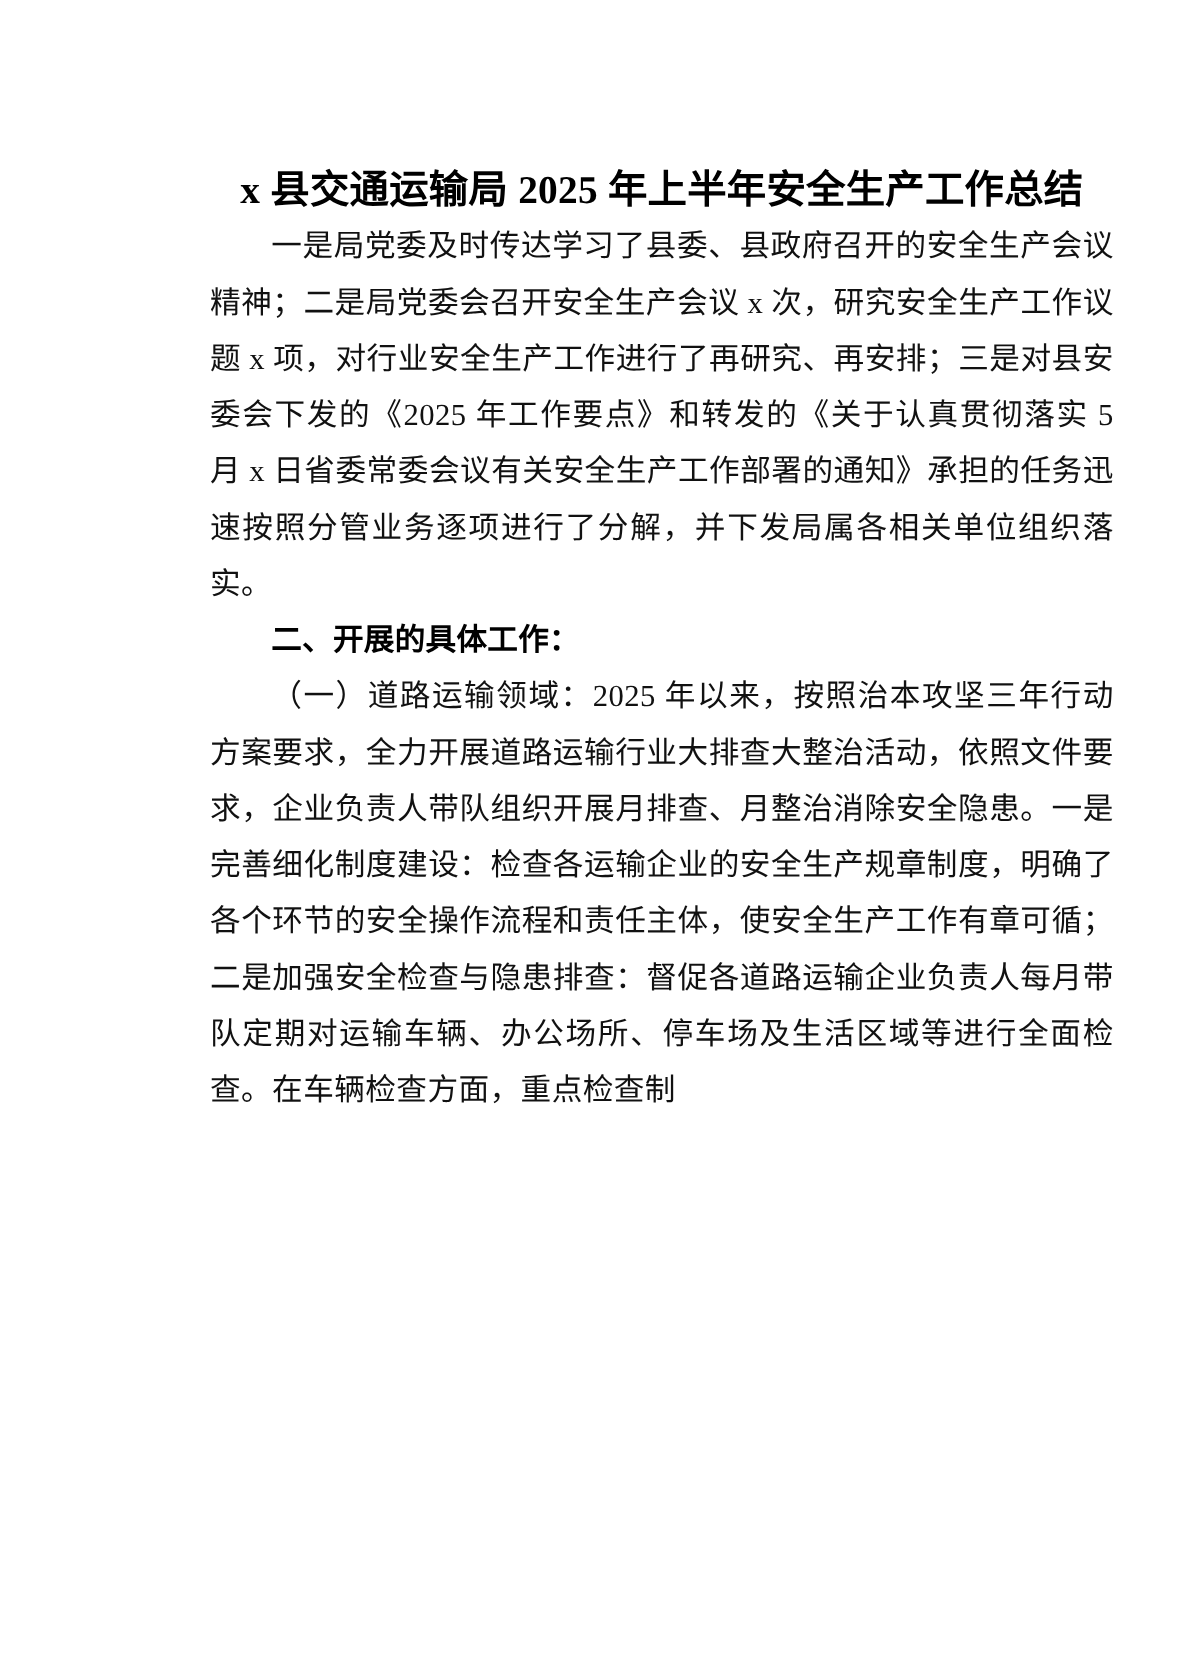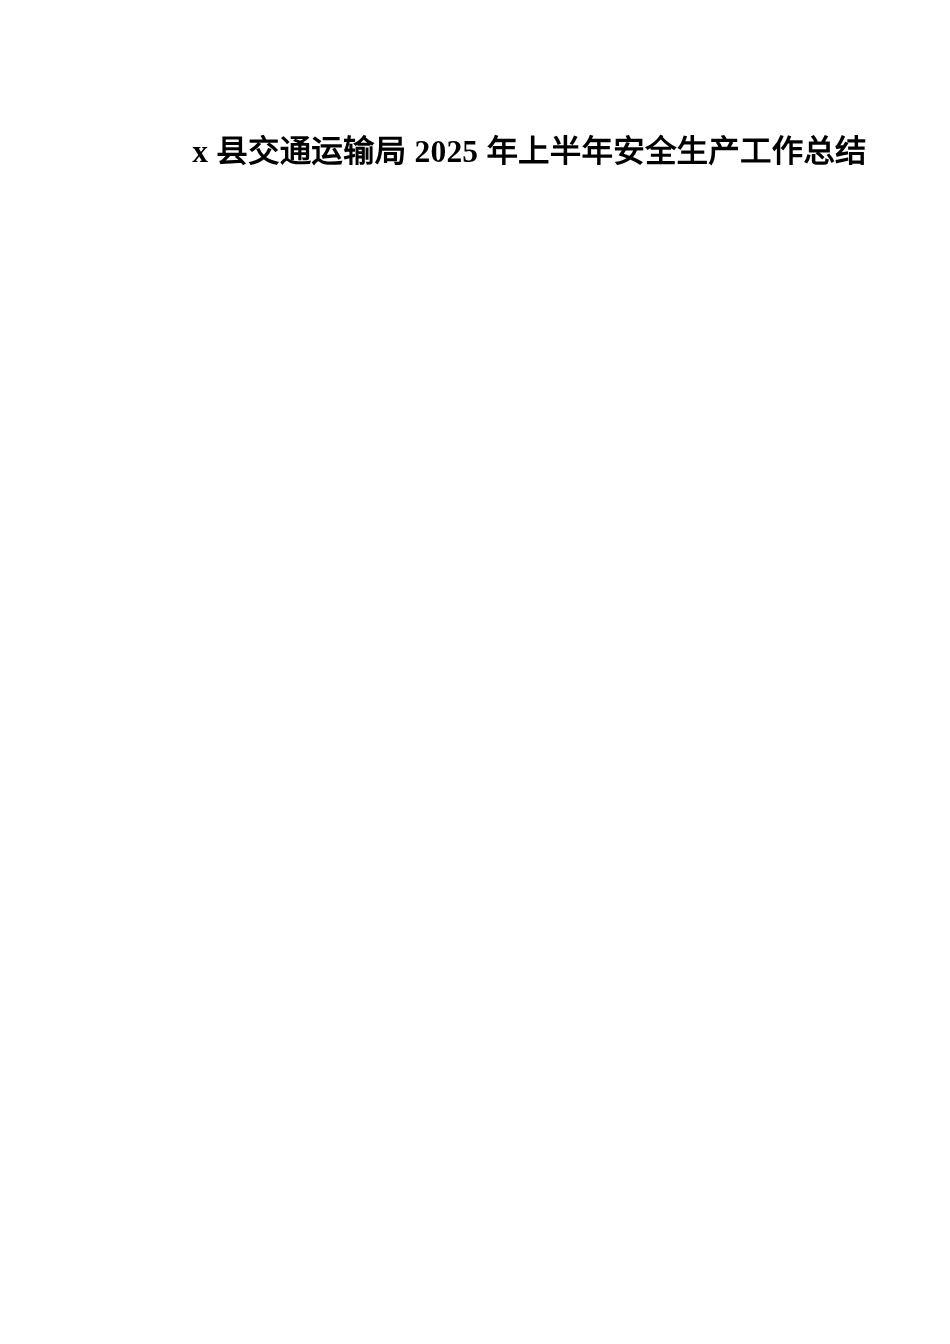--- a/index.html
+++ b/index.html
@@ -93,17 +93,20 @@
 </head>
 <body>
 
 <div class="page">
   <div class="doc-body">
 
     <h1 class="doc-title">x 县交通运输局 2025 年上半年安全生产工作总结</h1>
 
 
 
+    <p class="para">一是局党委及时传达学习了县委、县政府召开的安全生产会议精神；二是局党委会召开安全生产会议 x 次，研究安全生产工作议题 x 项，对行业安全生产工作进行了再研究、再安排；三是对县安委会下发的《2025 年工作要点》和转发的《关于认真贯彻落实 5 月 x 日省委常委会议有关安全生产工作部署的通知》承担的任务迅速按照分管业务逐项进行了分解，并下发局属各相关单位组织落实。</p>
 
+    <p class="heading">二、开展的具体工作：</p>
 
+    <p class="para"><span class="sub-label">（一）道路运输领域：</span><span>2025 年以来，按照治本攻坚三年行动方案要求，全力开展道路运输行业大排查大整治活动，依照文件要求，企业负责人带队组织开展月排查、月整治消除安全隐患。一是完善细化制度建设：检查各运输企业的安全生产规章制度，明确了各个环节的安全操作流程和责任主体，使安全生产工作有章可循；二是加强安全检查与隐患排查：督促各道路运输企业负责人每月带队定期对运输车辆、办公场所、停车场及生活区域等进行全面检查。在车辆检查方面，重点检查制</span></p>
 
   </div>
 </div>
 
 </body></html>

